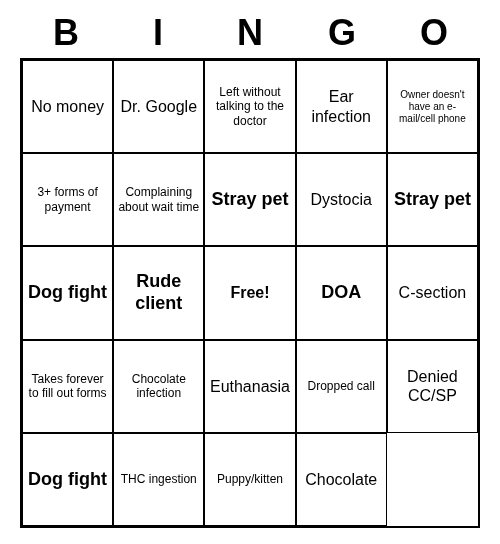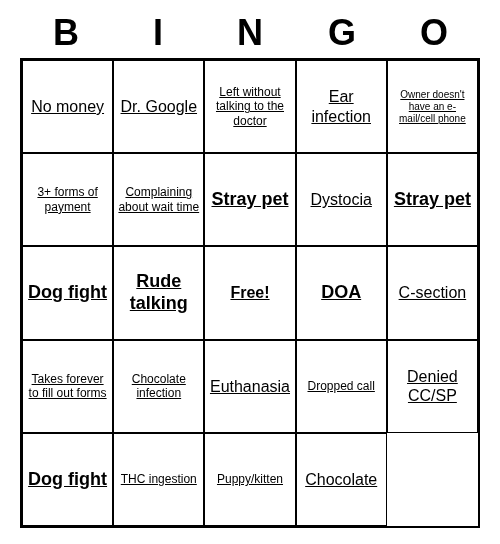--- a/index.html
+++ b/index.html
@@ -33,21 +33,20 @@
       border: 2px solid #000;
     }
     .bingo-cell {
       border: 1px solid #000;
       display: flex;
       align-items: center;
       justify-content: flex-end;
       text-align: center;
       padding: 4px;
       line-height: 1.2;
-      text-decoration: underline;
     }
     .bingo-cell span {
       display: block;
       width: 100%;
     }
     .size-large {
       font-size: 18px;
       font-weight: bold;
     }
     .size-medium {
@@ -103,21 +102,21 @@
     <div class="bingo-cell">
       <span class="size-medium">Dystocia</span>
     </div>
     <div class="bingo-cell">
       <span class="size-large">Stray pet</span>
     </div>
     <div class="bingo-cell">
       <span class="size-large">Dog fight</span>
     </div>
     <div class="bingo-cell">
-      <span class="size-large">Rude talking</span>
+      <span class="size-large">Rude client</span>
     </div>
     <div class="bingo-cell">
       <span class="free-cell">Free!</span>
     </div>
     <div class="bingo-cell">
       <span class="size-large">DOA</span>
     </div>
     <div class="bingo-cell">
       <span class="size-medium">C-section</span>
     </div>

